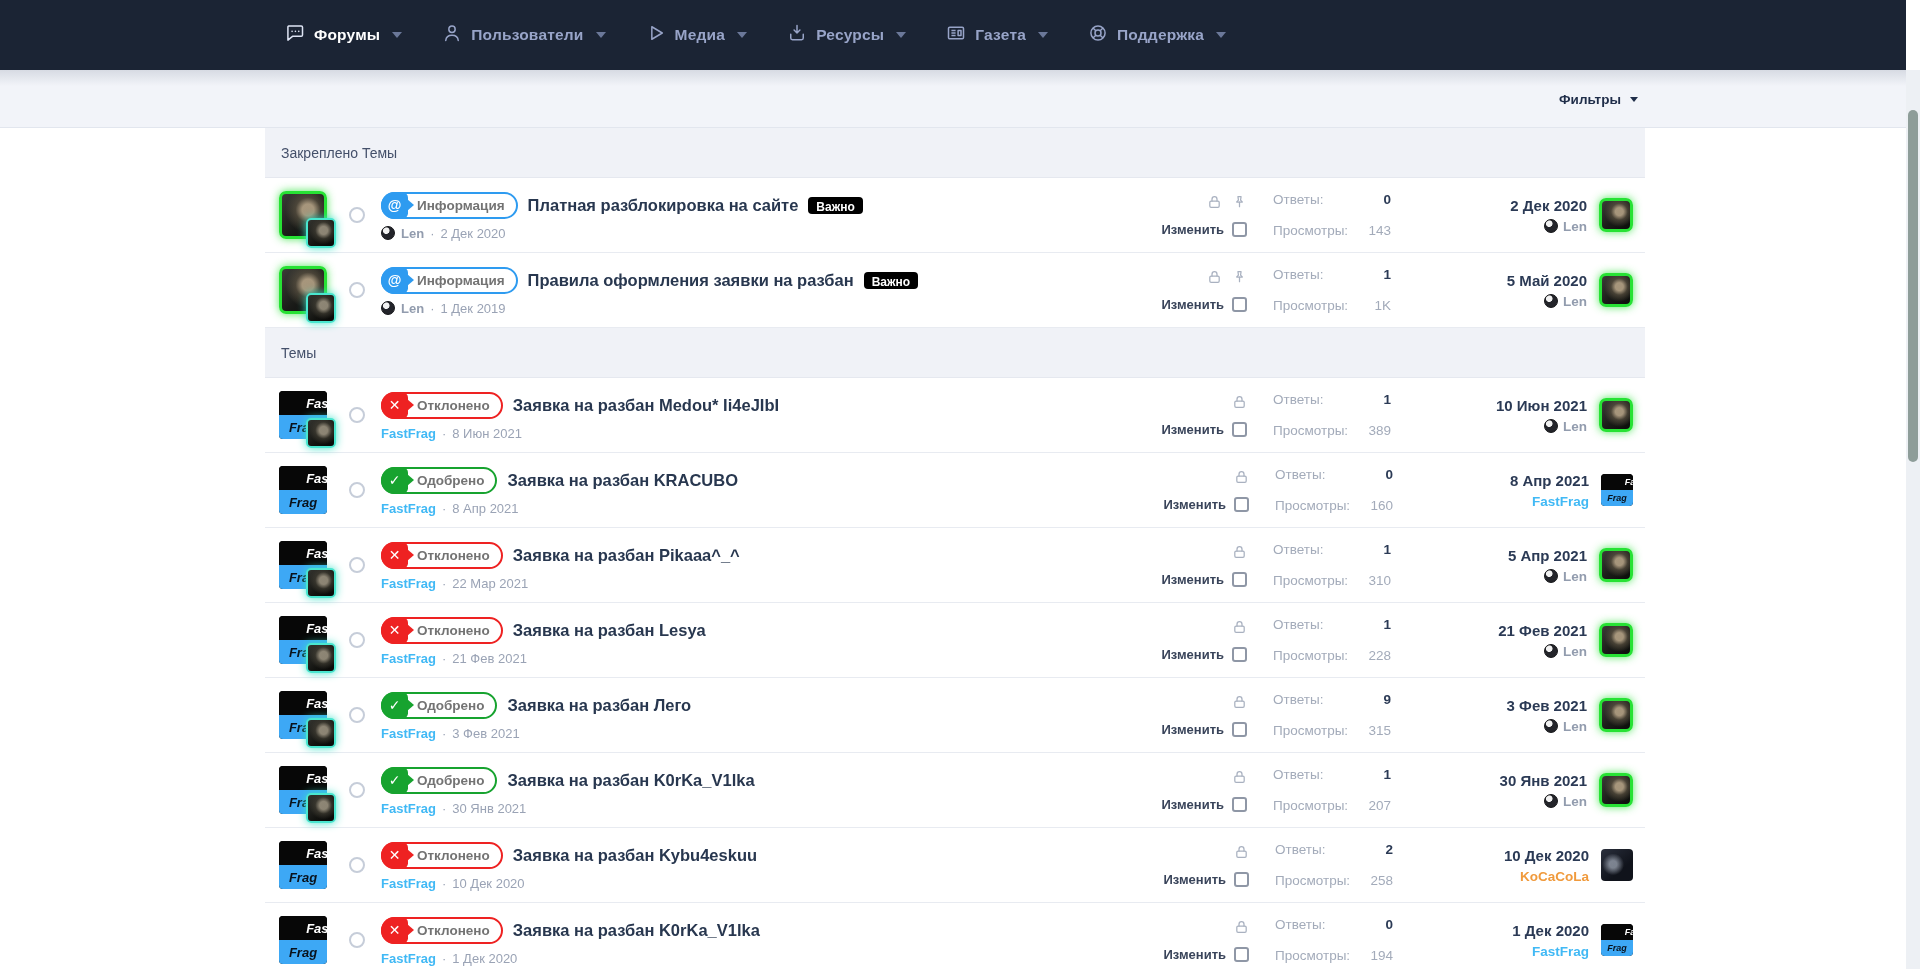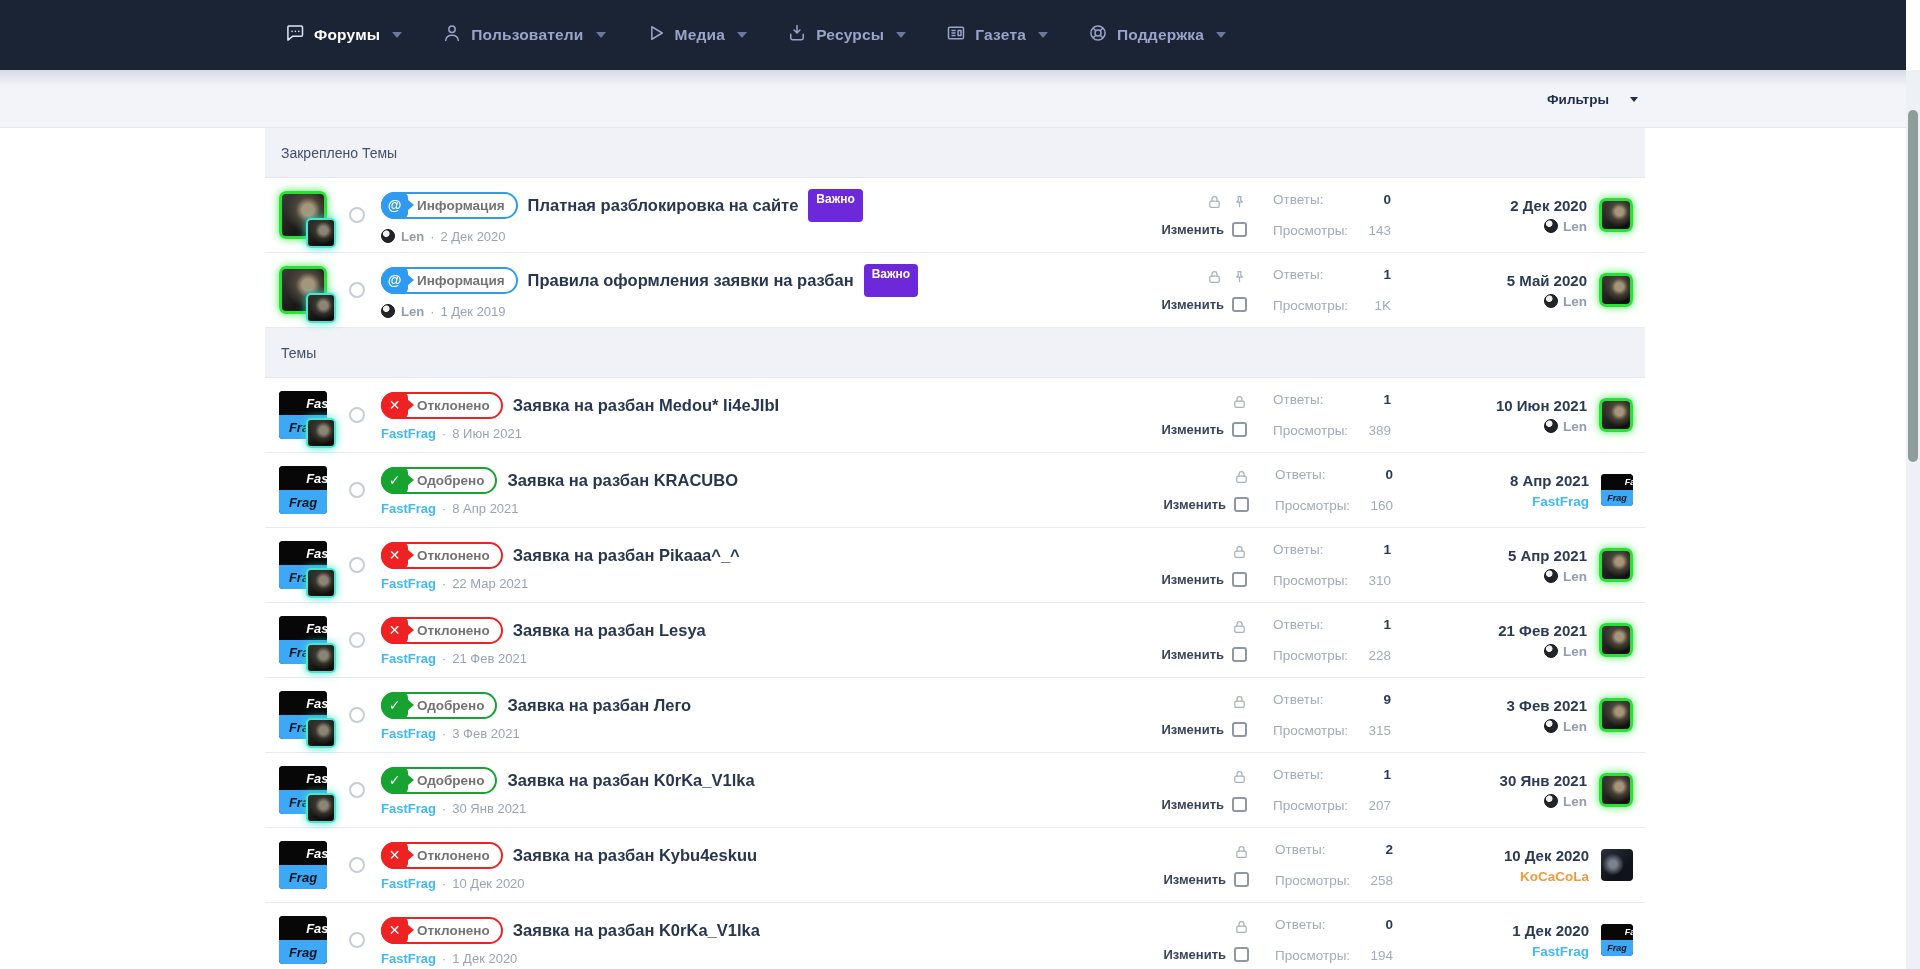--- a/index.html
+++ b/index.html
@@ -14,21 +14,21 @@
   .nav-item.active .nlabel { color:#ffffff; font-weight:700; }
   .nav-item svg { stroke:#98a4c8; }
   .nav-item.active svg { stroke:#dfe5f5; }
   .caret { width:0; height:0; border-left:5px solid transparent; border-right:5px solid transparent;
     border-top:6px solid #6b7899; margin-left:3px; }
 
   
   .filterbar { position:absolute; left:0; top:70px; width:1906px; height:58px;
     background:linear-gradient(to bottom,#d7dbe3 0,#f2f4f9 16px,#f2f4f9 100%);
     border-bottom:1px solid #e2e6ee; }
-  .filters-btn { position:absolute; right:268px; top:22px; display:flex; align-items:center; gap:18px;
+  .filters-btn { position:absolute; right:268px; top:22px; display:flex; align-items:center; gap:6px;
     cursor:pointer; }
   .filters-btn span { font-size:13.5px; font-weight:700; color:#1f2d49; }
   .filters-btn .caret { border-top-color:#1f2d49; border-left-width:4px; border-right-width:4px; border-top-width:5px; }
 
   
   .content { position:absolute; left:265px; top:128px; width:1380px; }
   .sec-head { height:50px; background:#f0f2f7; border-bottom:1px solid #e5e8ef;
     display:flex; align-items:center; padding:0 16px; font-size:14px; color:#44506a; }
 
   .row { height:75px; background:#fff; border-bottom:1px solid #e8ebf1;
@@ -75,22 +75,22 @@
   .badge .bicon { position:relative; width:27px; height:27px; margin:-2px 9px -2px -2px;
     border-radius:14px 6px 6px 14px; background:var(--c); color:#fff;
     display:flex; align-items:center; justify-content:center; font-size:14px; font-weight:700; }
   .badge .bicon::after { content:""; position:absolute; right:-6px; top:50%; transform:translateY(-50%);
     border-left:7px solid var(--c); border-top:6px solid transparent; border-bottom:6px solid transparent; }
   .badge .blabel { font-size:13.5px; font-weight:600; color:#737373; white-space:nowrap; }
   .badge.info { --c:#2e9bf0; }
   .badge.rejected { --c:#ee2222; }
   .badge.approved { --c:#17a32f; }
 
-  .imp { background:#6d28d9; color:#fff; font-size:12px; font-weight:700;
-    padding:3px 8px 16px; border-radius:4px; flex:0 0 auto; }
+  .imp { background:#000000; color:#fff; font-size:12px; font-weight:700;
+    padding:3px 8px 0; border-radius:4px; flex:0 0 auto; }
 
   .miniav { width:14px; height:14px; border-radius:50%; flex:0 0 auto;
     background:radial-gradient(circle at 35% 30%, #f2f2f2 0 26%, #23242a 32%); border:1px solid #101114; }
 
   
   .controls { width:92px; flex:0 0 auto; display:flex; flex-direction:column; align-items:flex-end; gap:8px; }
   .icons { display:flex; gap:10px; }
   .icons svg { stroke:#a9b1c0; }
   .editline { display:flex; align-items:center; gap:8px; }
   .editlbl { font-size:13px; font-weight:600; color:#39445a; }

